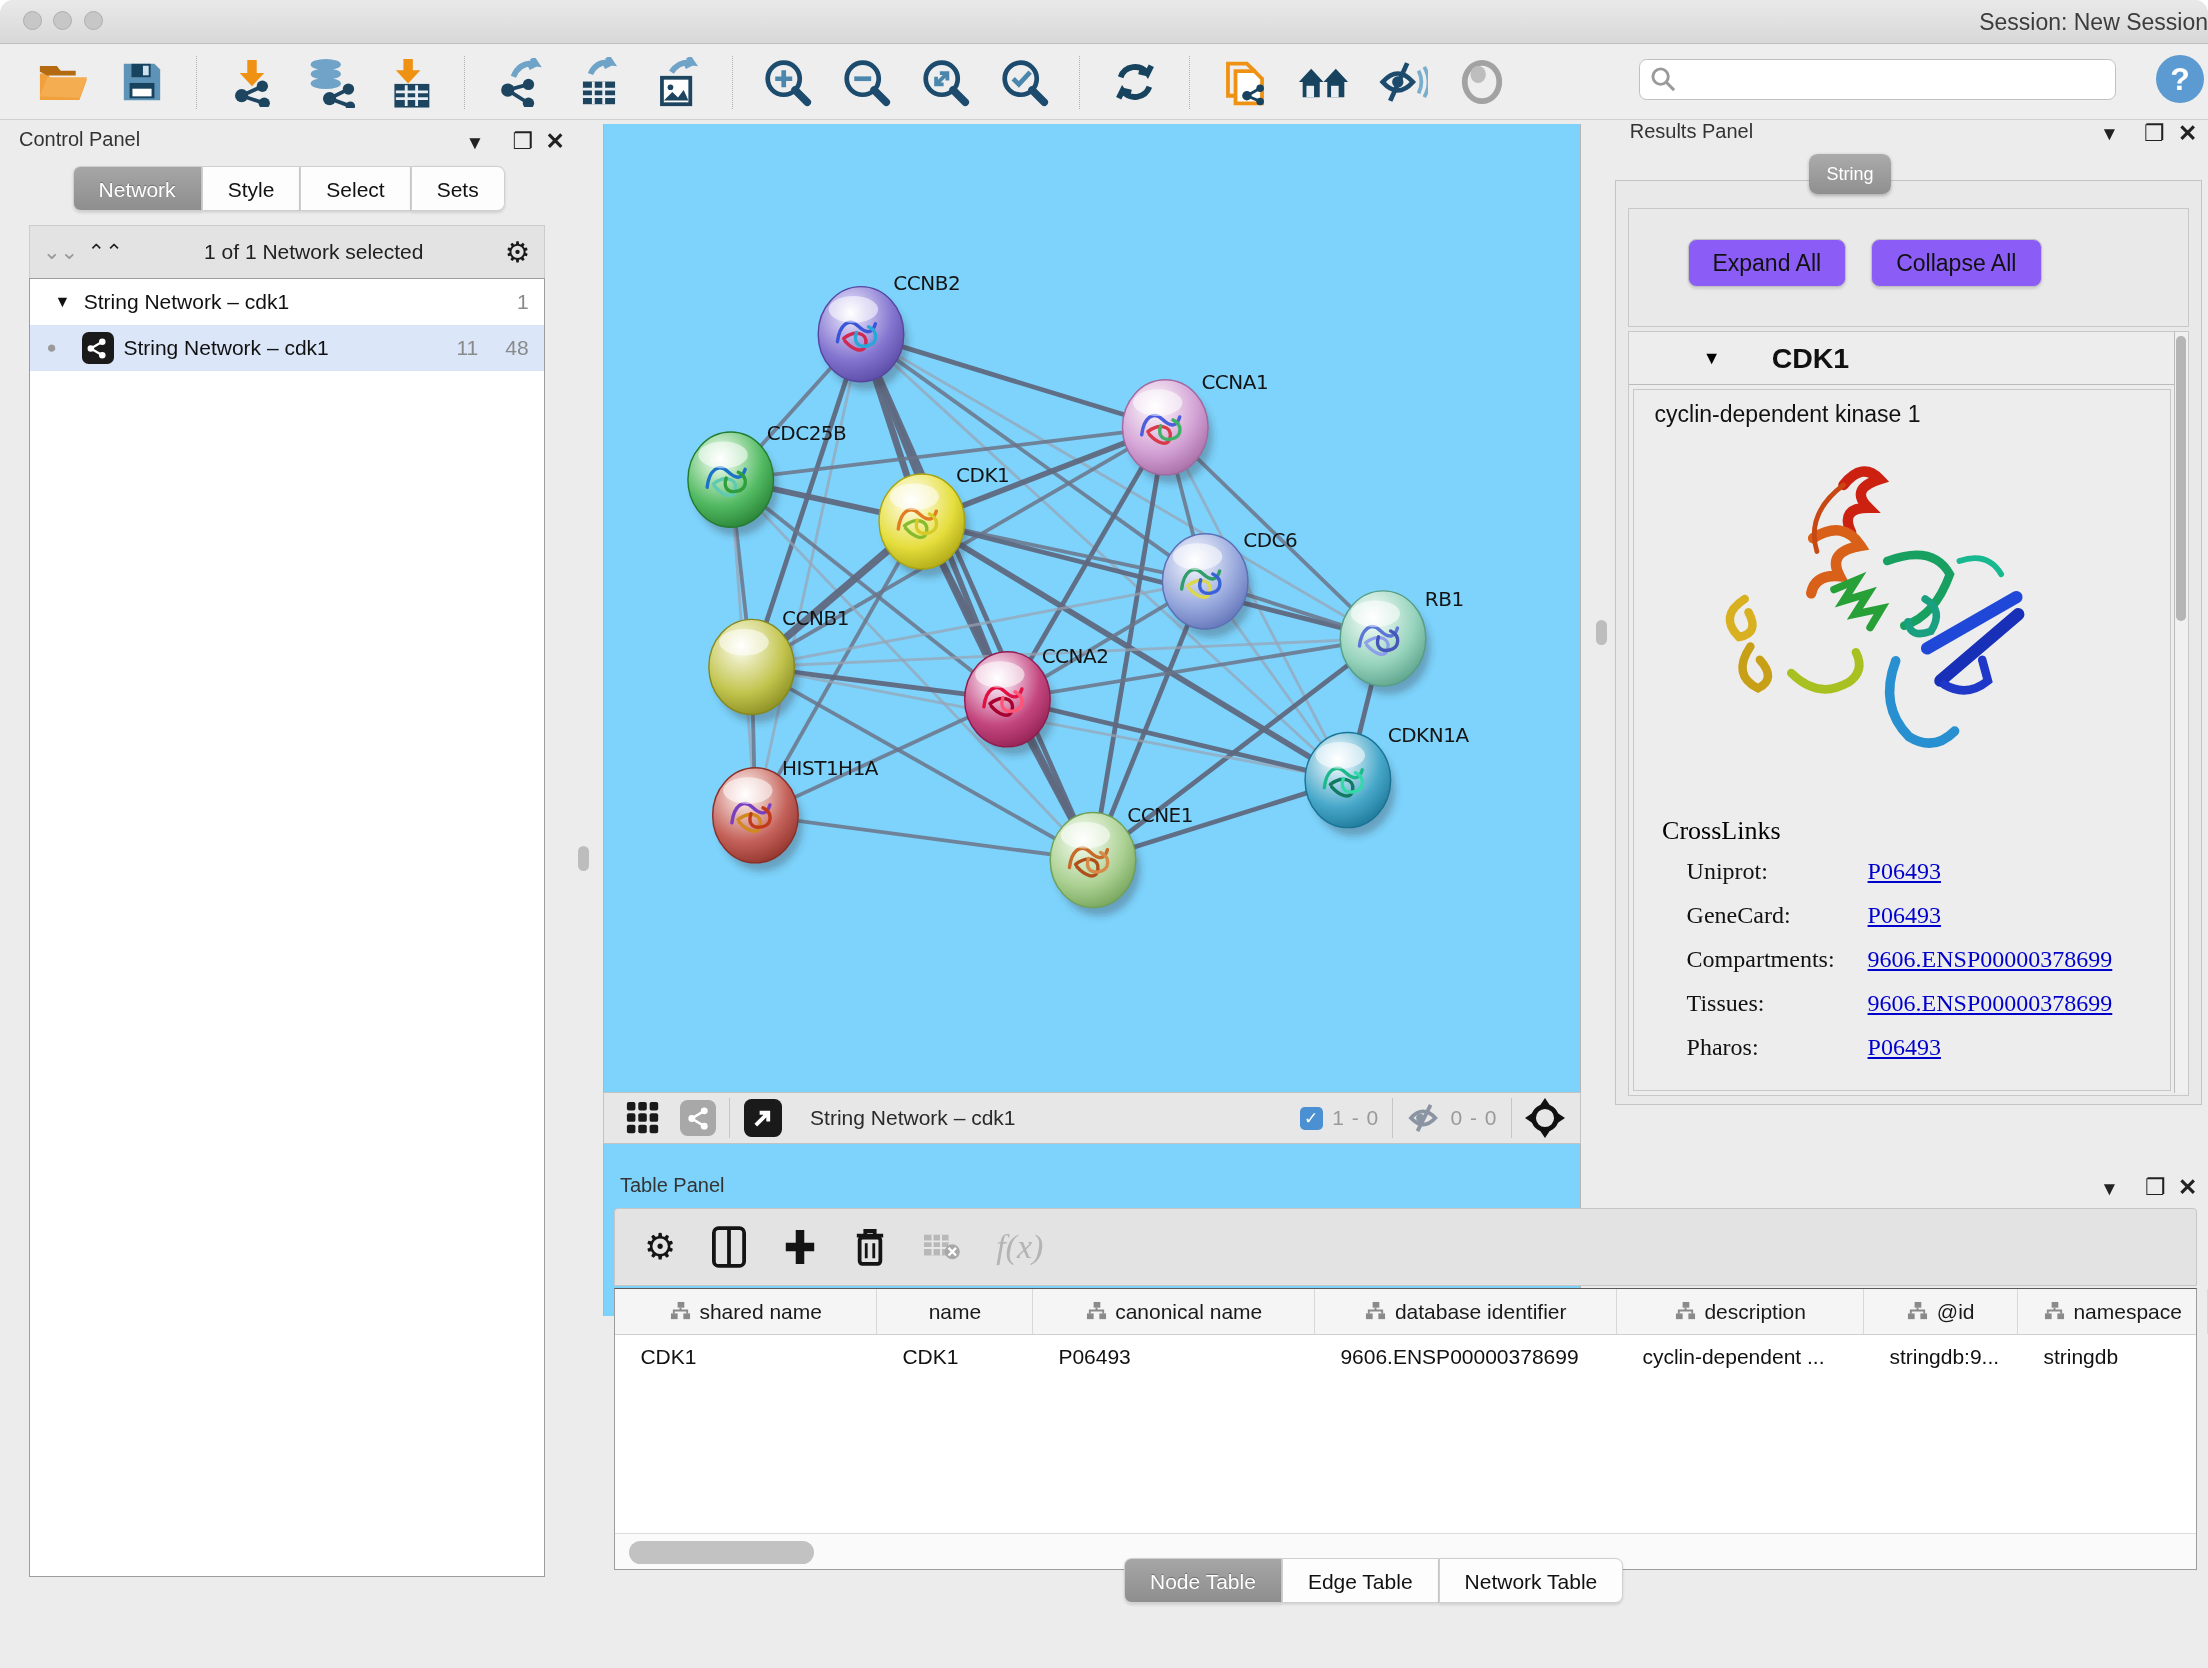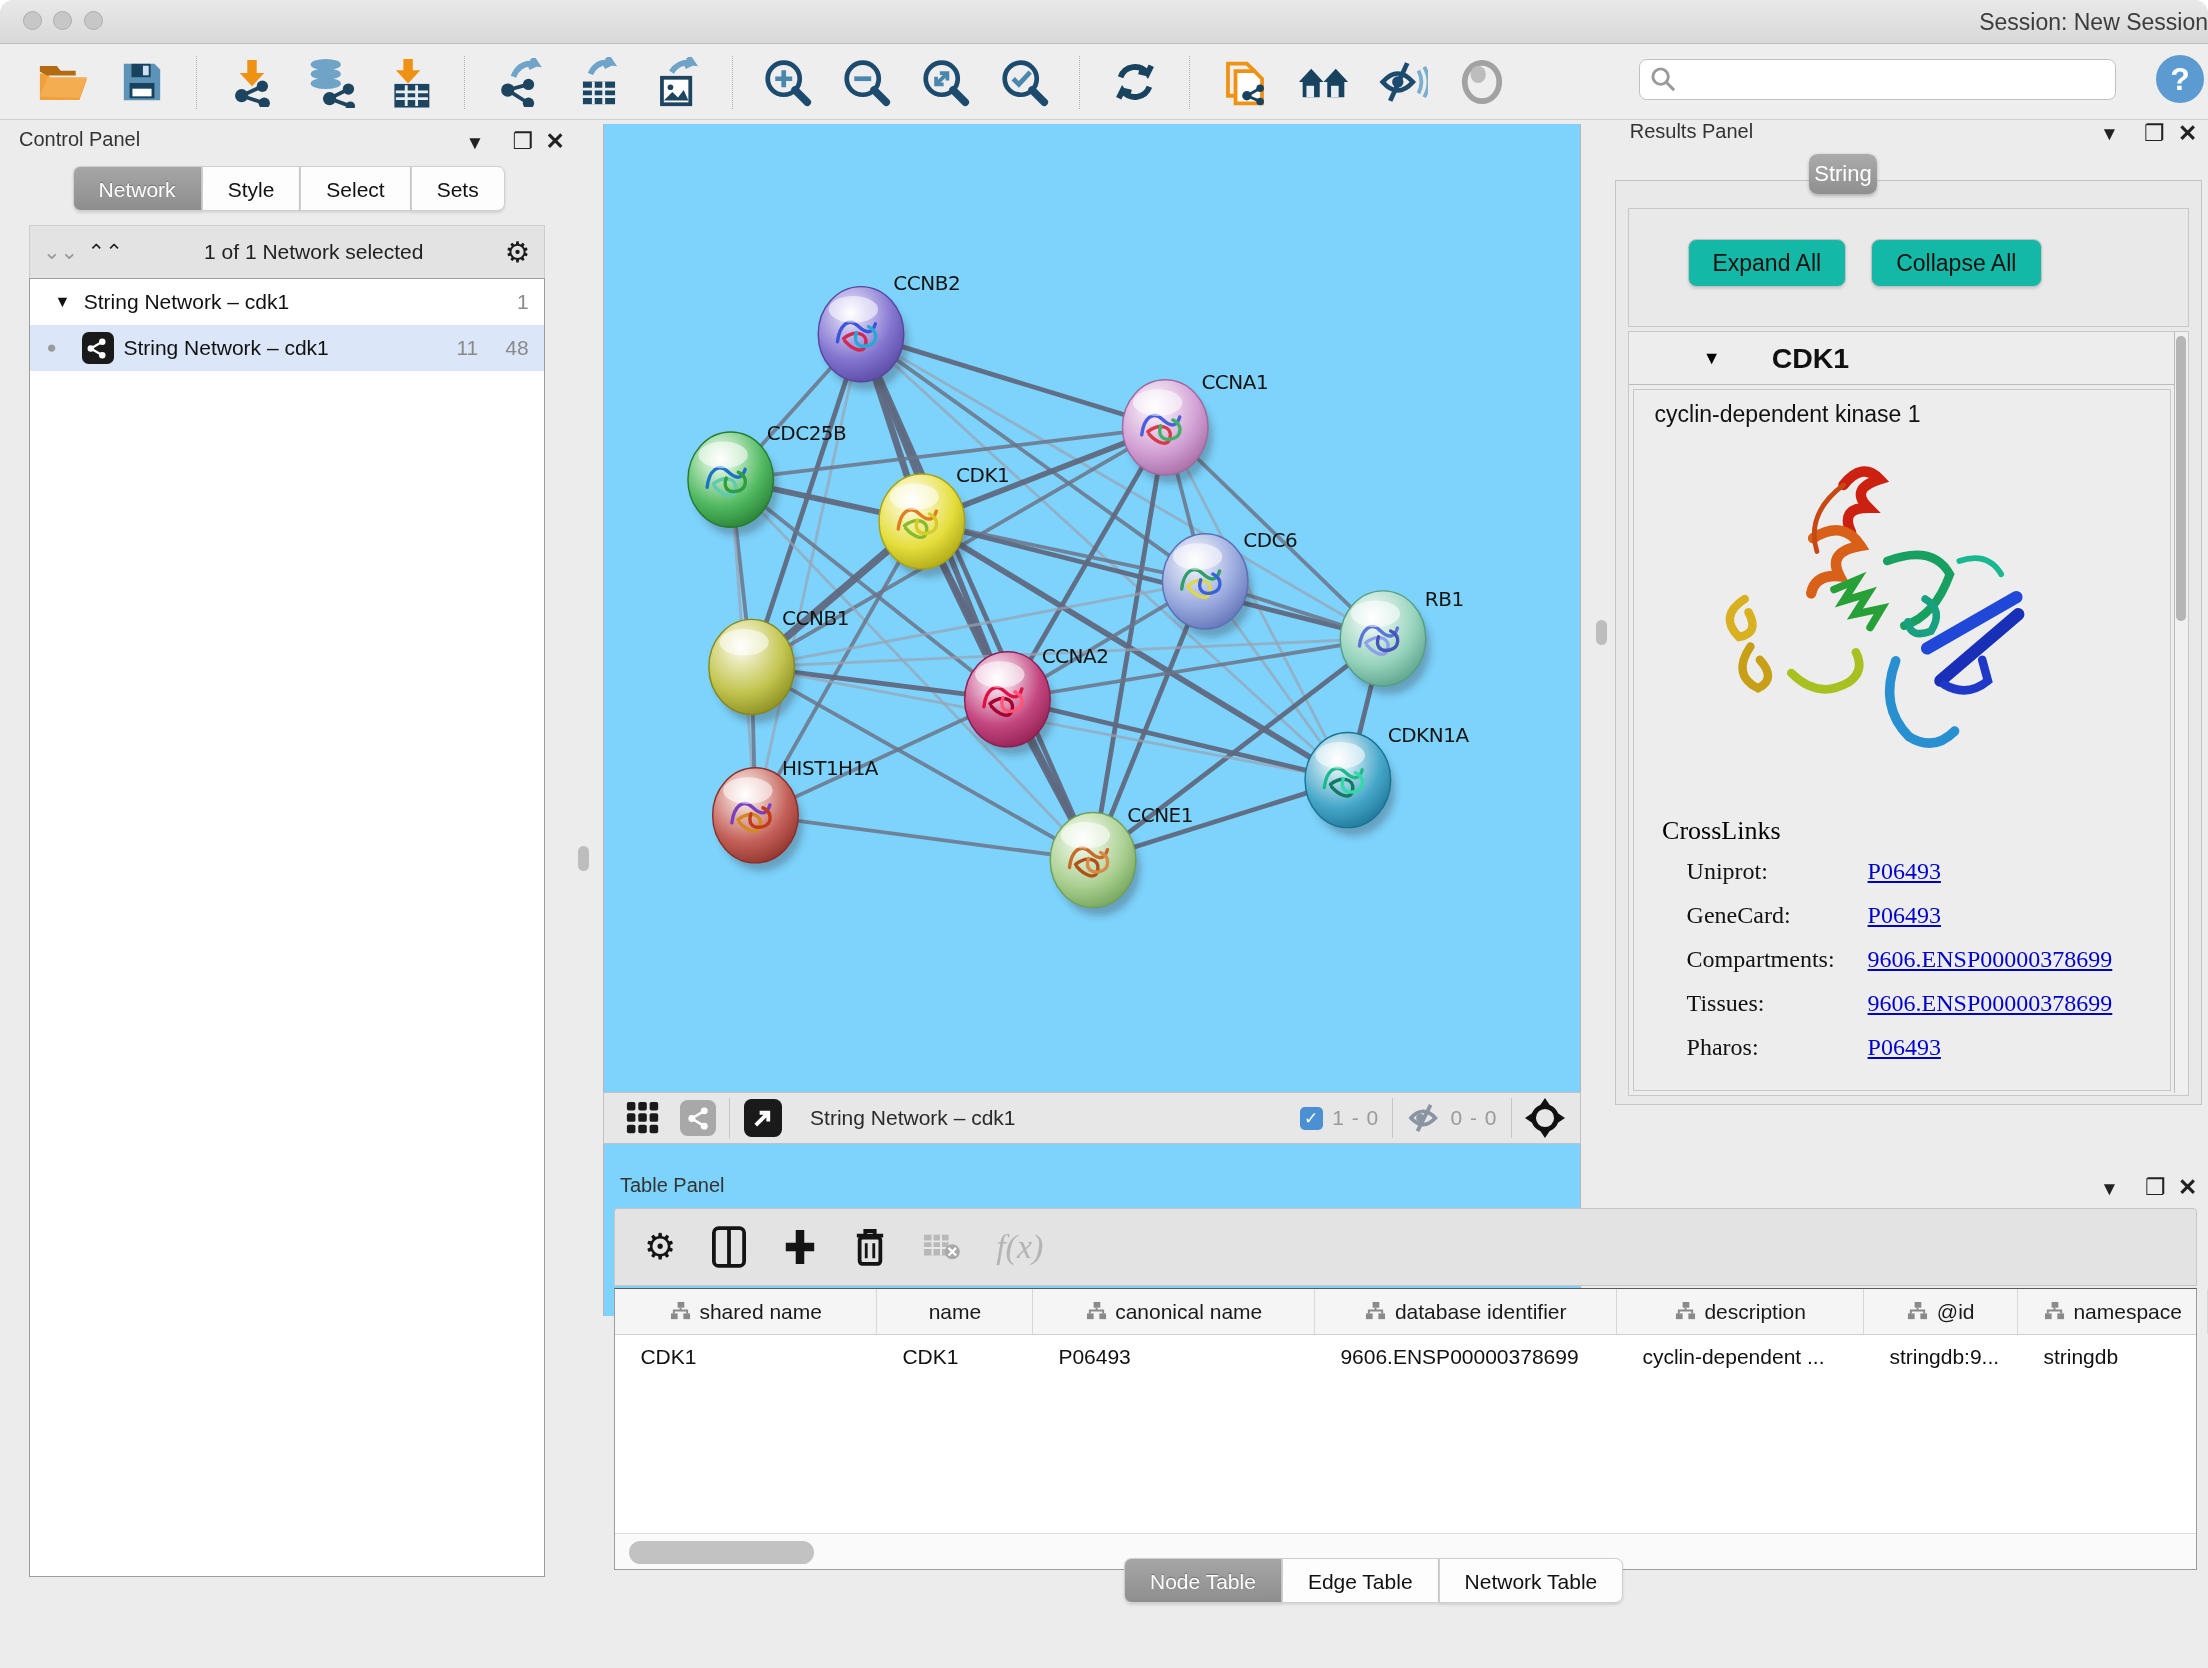--- a/index.html
+++ b/index.html
@@ -54,25 +54,25 @@
   .graycnt{color:#9a9a9a;font-size:21px;letter-spacing:1px;}
   .checkbox{width:23px;height:23px;border-radius:4.8px;background:#4a90d2;color:#fff;font-size:17px;
       text-align:center;line-height:23px;margin-right:9.5px;}
   
   .handle-v{position:absolute;width:10.5px;height:25px;border-radius:5.7px;background:#bdbdbd;}
   .handle-h{position:absolute;width:25px;height:10.5px;border-radius:5.7px;background:#bdbdbd;}
   
   .results{position:absolute;left:1624px;top:112px;width:584px;height:1048px;}
   .res-outer{position:absolute;left:-9.5px;top:68px;width:587px;height:925px;background:#e9e9e9;
       border:1px solid #c4c4c4;}
-  .stringtab{position:absolute;left:185px;top:42px;width:68px;height:40px;border-radius:8.6px;
-      background:linear-gradient(#ababab,#8f8f8f);color:#fff;font-size:22px;text-align:center;
+  .stringtab{position:absolute;left:185px;top:42px;width:82px;height:40px;border-radius:8.6px;
+      background:linear-gradient(#ababab,#8f8f8f);color:#fff;font-size:18px;text-align:center;
       line-height:40px;box-shadow:0 1.9px 3.8px rgba(0,0,0,.25);z-index:3;}
   .res-boxA{position:absolute;left:3.8px;top:96px;width:561px;height:119px;border:1.9px groove #c8c8c8;}
-  .btn{position:absolute;background:#14b8a6;border:1px solid #c2c2c2;border-radius:8.6px;height:48px;
+  .btn{position:absolute;background:#8b5cf6;border:1px solid #c2c2c2;border-radius:8.6px;height:48px;
       font-size:23px;color:#111;text-align:center;line-height:46px;box-shadow:0 1.9px 2.9px rgba(0,0,0,.12);}
   .res-boxB{position:absolute;left:3.8px;top:219px;width:561px;height:765px;border:1.9px groove #c8c8c8;
       background:#ededed;}
   .gene-hdr{position:absolute;left:0;top:0;width:100%;height:53px;border-bottom:1px solid #bbb;
       display:flex;align-items:center;}
   .gene-name{font-size:28.5px;font-weight:bold;color:#111;}
   .gene-body{position:absolute;left:3.8px;top:57px;width:538px;height:702px;border:1px solid #c8c8c8;
       background:#ededed;}
   .desc{position:absolute;left:21px;top:11.4px;font-size:23px;color:#111;}
   .serif{font-family:"Liberation Serif",serif;}

